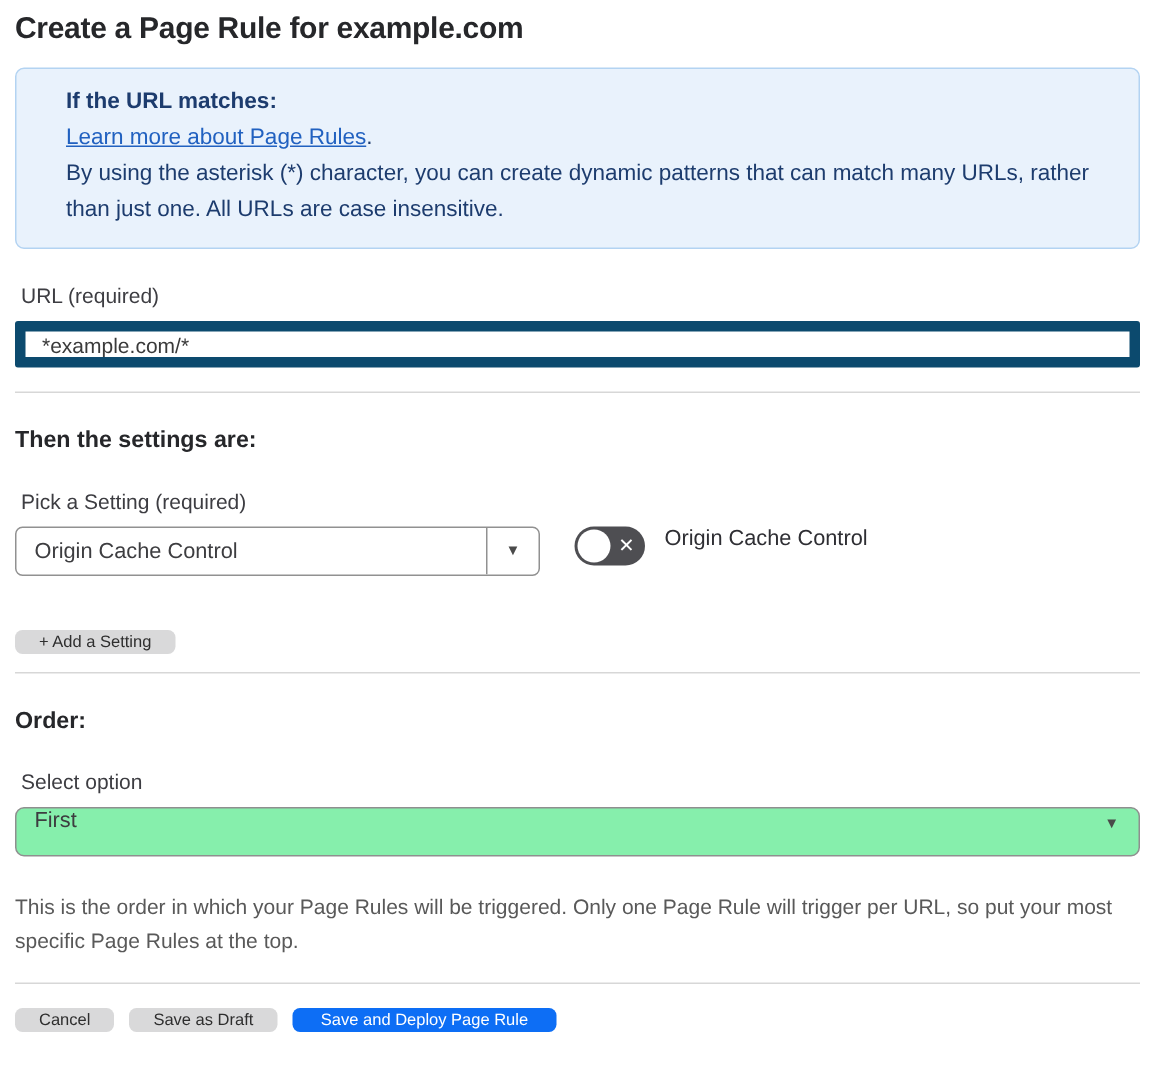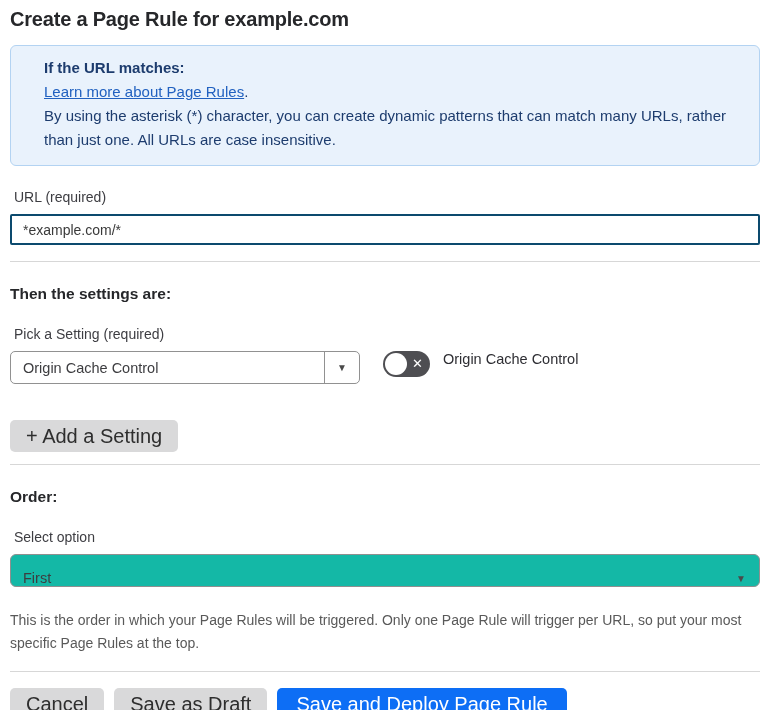--- a/index.html
+++ b/index.html
@@ -41,21 +41,21 @@
   .field-label {
     font-size: 14px;
     color: #3d3d42;
     margin: 23px 4px 9px;
   }
 
   .text-input {
     display: block;
     width: 100%;
     height: 31px;
-    border: 2px solid #0c4a6e;
+    border: 7px solid #0c4a6e;
     border-radius: 2px;
     padding: 0 11px;
     font-family: "Liberation Sans", sans-serif;
     font-size: 14px;
     color: #3a3a3a;
     background: #fff;
     outline: none;
   }
 
   .helper-text {
@@ -136,41 +136,41 @@
     font-size: 13px;
     line-height: 1;
   }
   .toggle-label {
     margin-left: 13px;
     font-size: 14.5px;
     color: #2e2e33;
   }
 
   .btn {
-    height: 32px;
+    height: 16px;
     border: none;
     border-radius: 5px;
     font-family: "Liberation Sans", sans-serif;
-    font-size: 20px;
+    font-size: 11px;
     cursor: pointer;
     padding: 0 16px;
   }
   .btn-gray { background: #d9d9da; color: #2e2e2e; }
   .btn-primary { background: #0d6ef5; color: #ffffff; padding: 0 19px; }
 
   .add-setting { margin-top: 36px; }
 
   .select-full {
     display: flex;
-    align-items: flex-end;
+    align-items: flex-start;
     width: 100%;
     height: 33px;
     border: 1px solid #8f8f8f;
     border-radius: 6px;
-    background: #14b8a6;
+    background: #86efac;
     cursor: pointer;
     margin-top: 8px;
   }
   .select-full .select-text {
     flex: 1;
     padding: 0 12px;
     font-size: 14.5px;
     color: #3d3d40;
   }
   .select-full .select-arrow { padding-right: 13px; }

